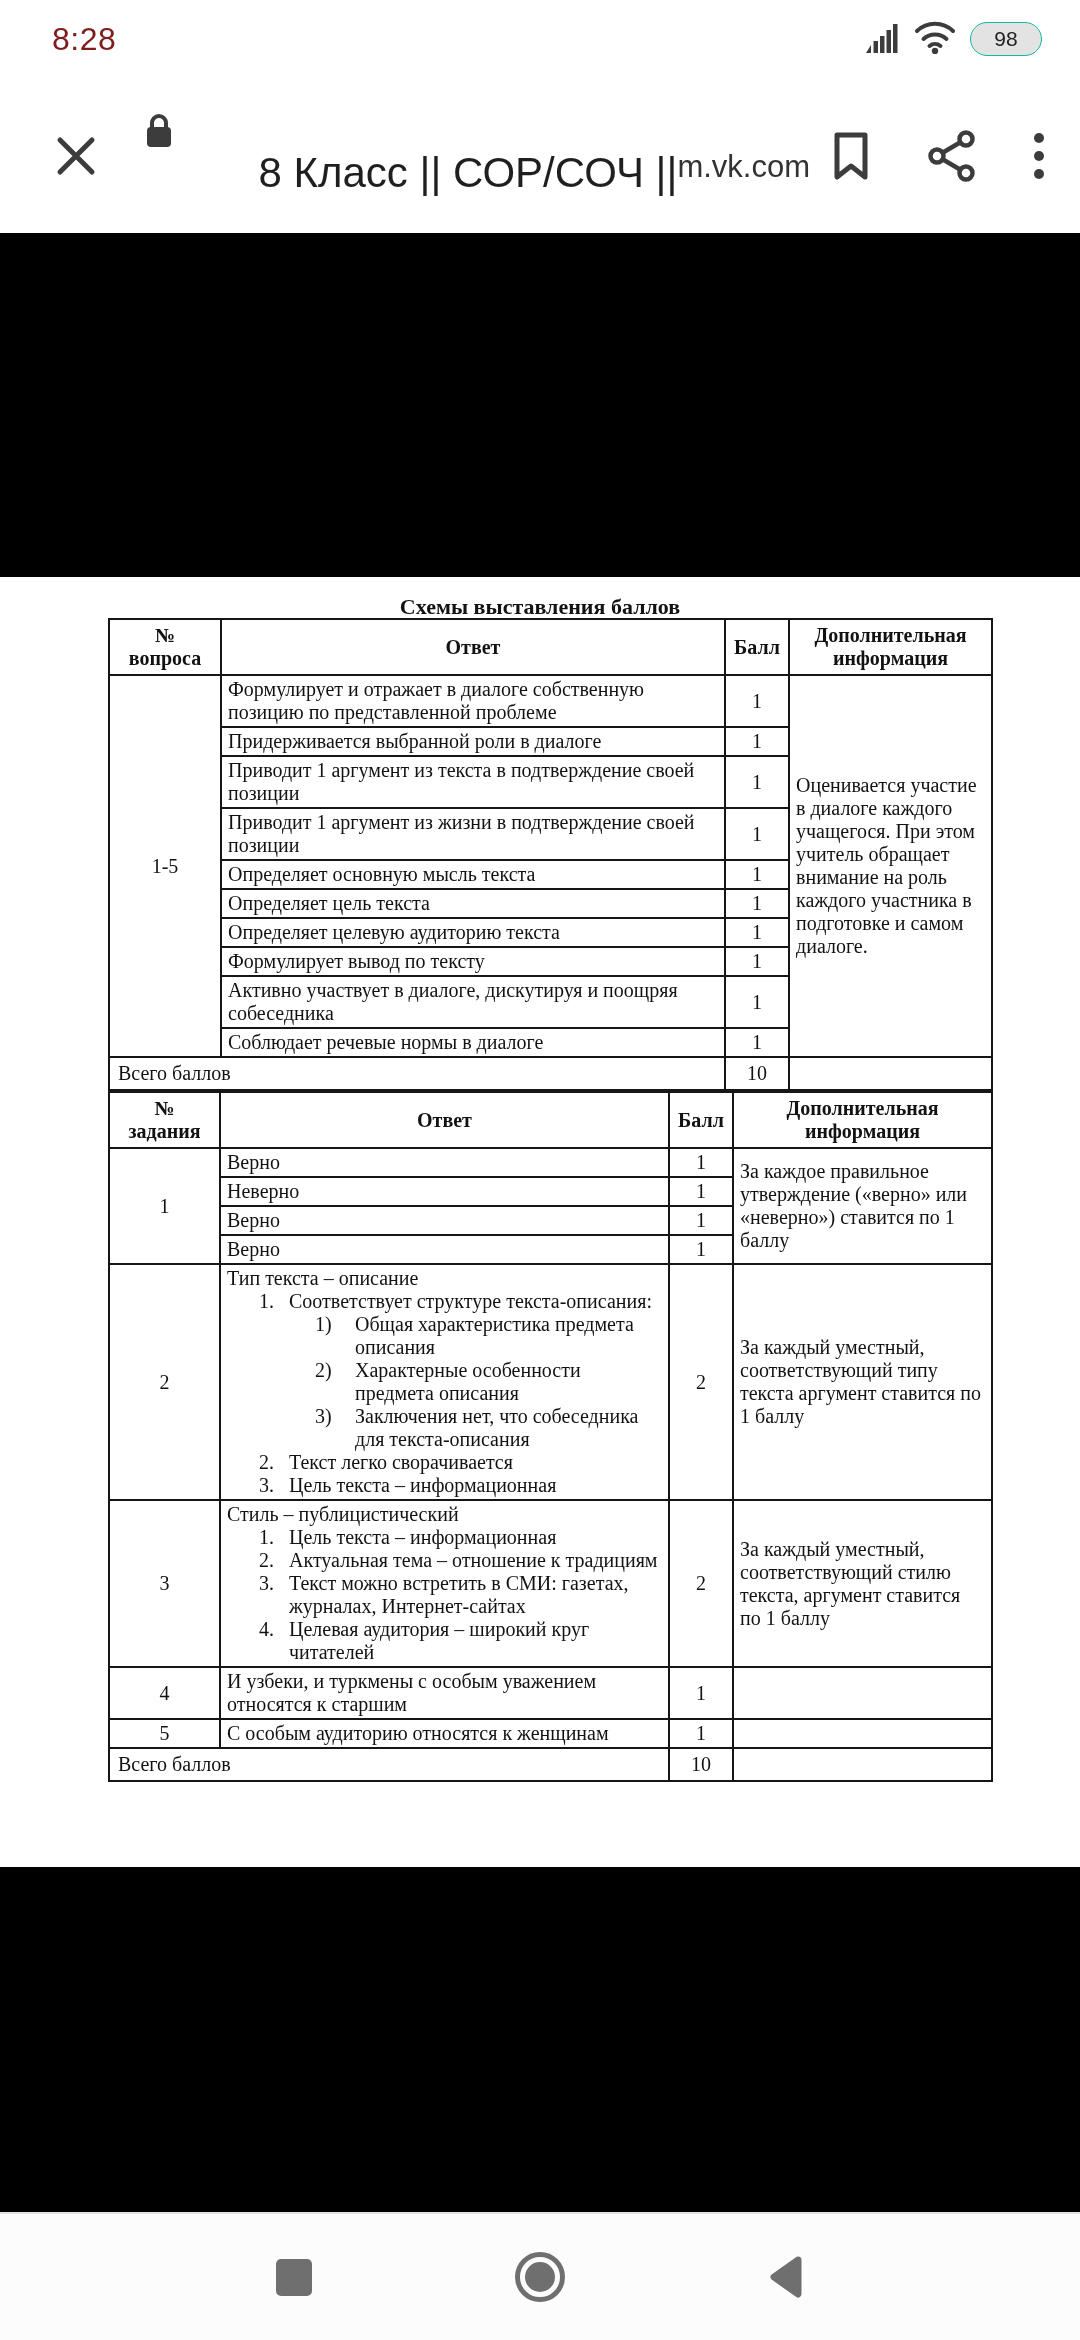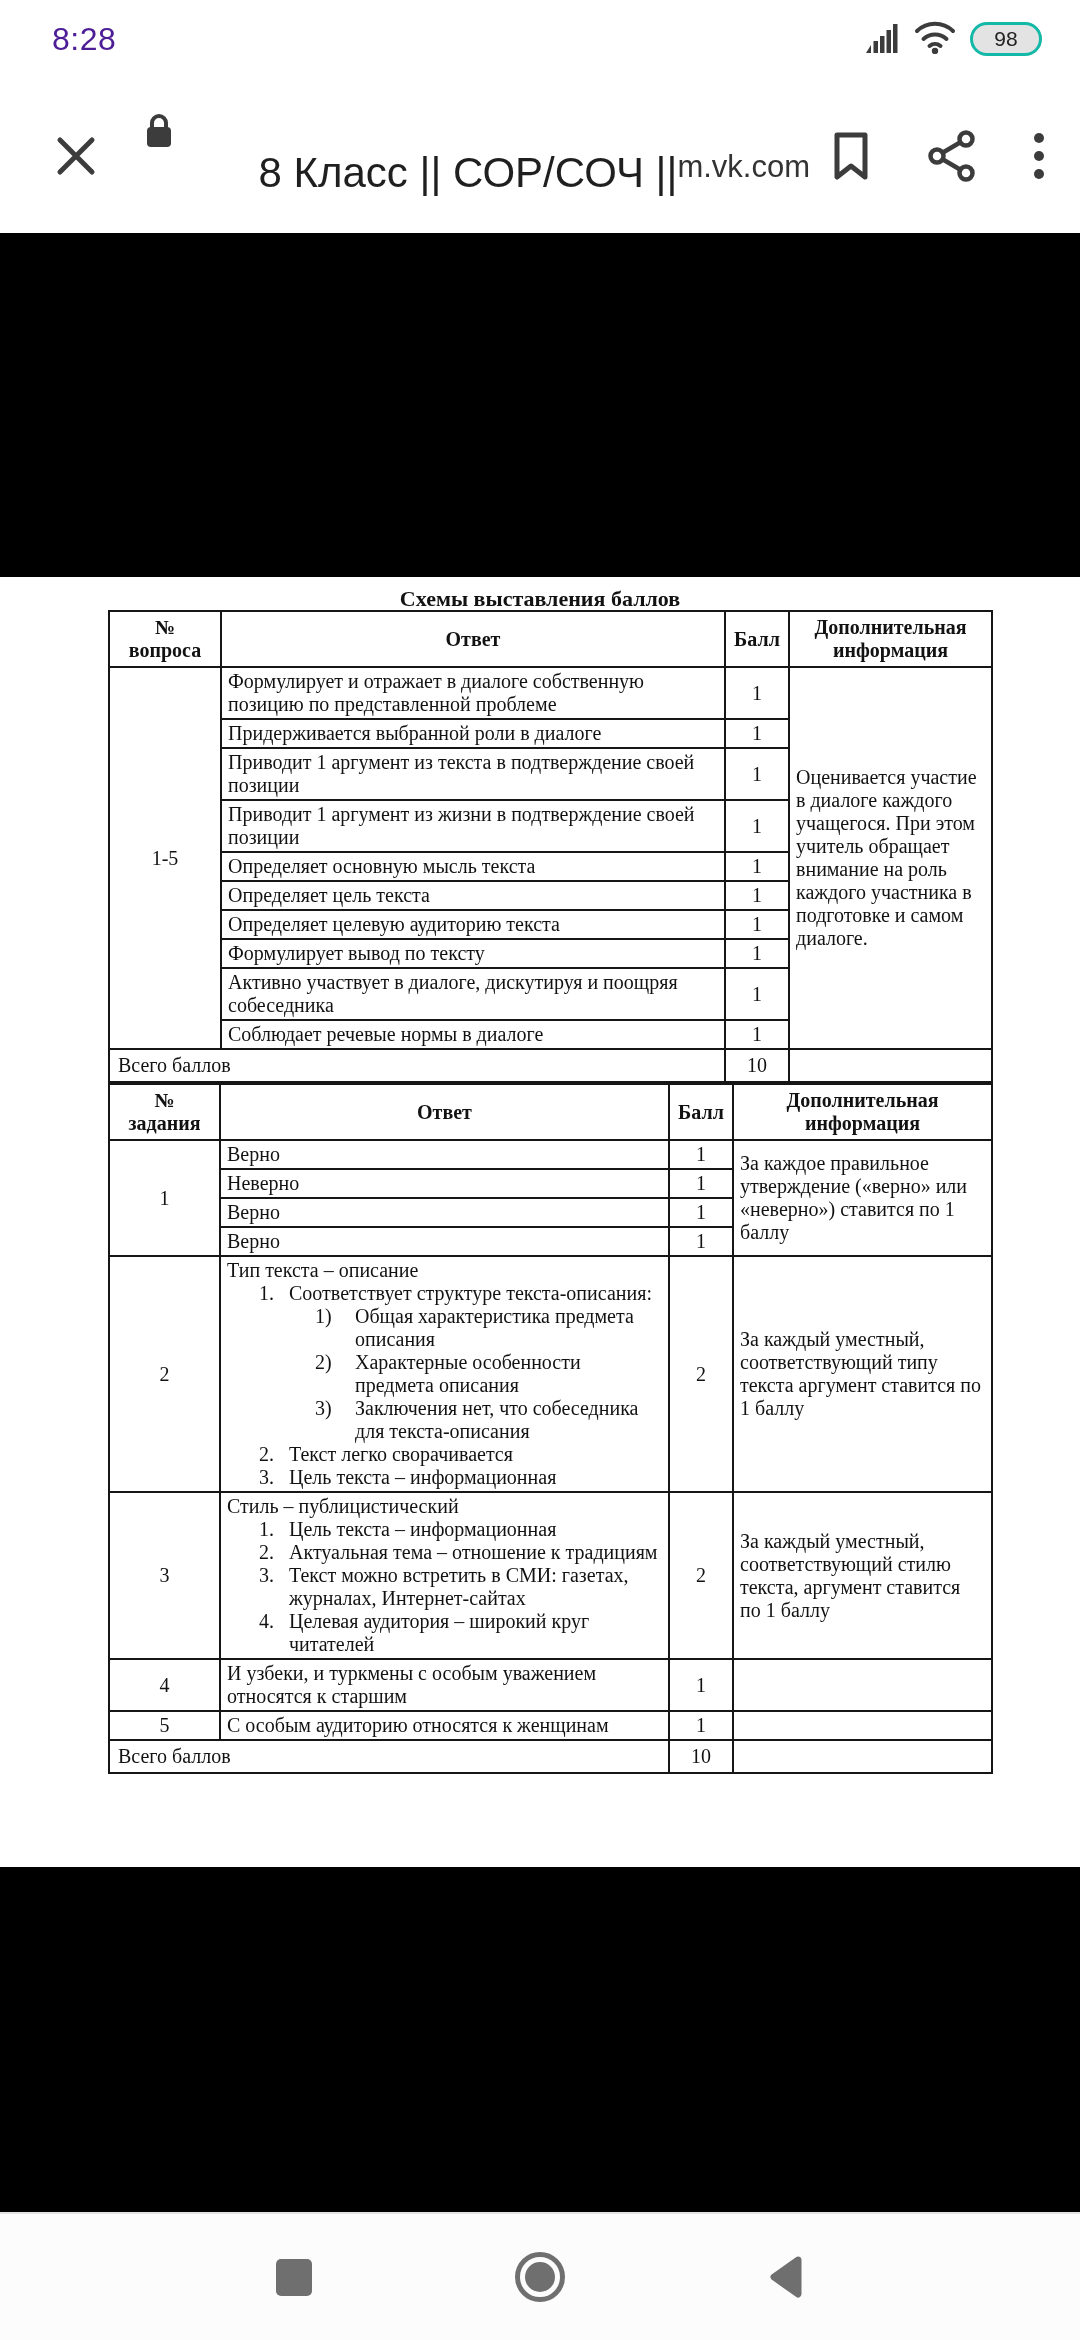--- a/index.html
+++ b/index.html
@@ -1,44 +1,44 @@
 <!DOCTYPE html>
 <html><head>
 <meta charset="utf-8">
 <style>
   html,body{margin:0;padding:0;background:#888;}
   .phone{width:1080px;height:2340px;background:#fff;position:relative;overflow:hidden;
          font-family:"Liberation Sans",sans-serif;}
   
   .status-bar{height:78px;display:flex;align-items:center;justify-content:space-between;
               padding:0 38px 0 52px;box-sizing:border-box;background:#fff;}
-  .time{font-size:32px;color:#4c1d95;letter-spacing:.5px;}
+  .time{font-size:32px;color:#7f1d1d;letter-spacing:.5px;}
   .status-icons{display:flex;align-items:center;gap:14px;}
-  .batt{min-width:72px;height:34px;border:3px solid #14b8a6;border-radius:18px;
+  .batt{min-width:72px;height:34px;border:1px solid #14b8a6;border-radius:18px;
         background:#e3e3e3;display:flex;align-items:center;justify-content:center;
         font-size:21px;color:#222;box-sizing:border-box;padding:0 10px;}
   
   .browser-bar{height:155px;display:flex;align-items:center;background:#fff;
                padding:0 34px 0 44px;box-sizing:border-box;}
   .icon-btn{display:flex;align-items:center;justify-content:center;flex:0 0 auto;}
   .close-btn{width:64px;height:64px;margin-right:36px;}
   .lock-wrap{margin-right:20px;align-self:flex-start;margin-top:34px;}
   .title-col{display:flex;flex-direction:row;justify-content:flex-end;min-width:0;flex:1 1 auto;margin-top:35px;}
   .page-title{font-size:42px;color:#1f1f1f;line-height:50px;white-space:nowrap;
               overflow:hidden;}
   .page-url{font-size:31px;color:#333;line-height:38px;}
   .right-icons{display:flex;align-items:center;gap:56px;margin-left:20px;}
   
   .band{background:#000;width:100%;}
   .band-top{height:344px;}
   .band-bottom{height:345px;}
   
   .webview{height:1290px;background:#fff;overflow:hidden;
            font-family:"Liberation Serif",serif;color:#121212;}
-  .doc{padding-top:10px;}
+  .doc{padding-top:18px;}
   .doc-title{text-align:center;font-weight:bold;font-size:22px;line-height:23px;}
   .doc-sub{text-align:center;font-weight:bold;font-size:22px;line-height:23px;margin-bottom:6px;}
   .doc-sub2{text-align:center;font-weight:bold;font-size:22px;line-height:23px;
             margin-top:16px;margin-bottom:6px;}
   table.rub{border-collapse:collapse;table-layout:fixed;margin-left:108px;width:883px;
             font-size:20px;line-height:23px;}
   table.rub td,table.rub th{border:2px solid #161616;box-sizing:border-box;
             vertical-align:middle;padding:2px 6px;font-weight:normal;}
   table.rub th{font-weight:bold;text-align:center;padding:4px 4px;}
   .pre{white-space:pre-line;}

